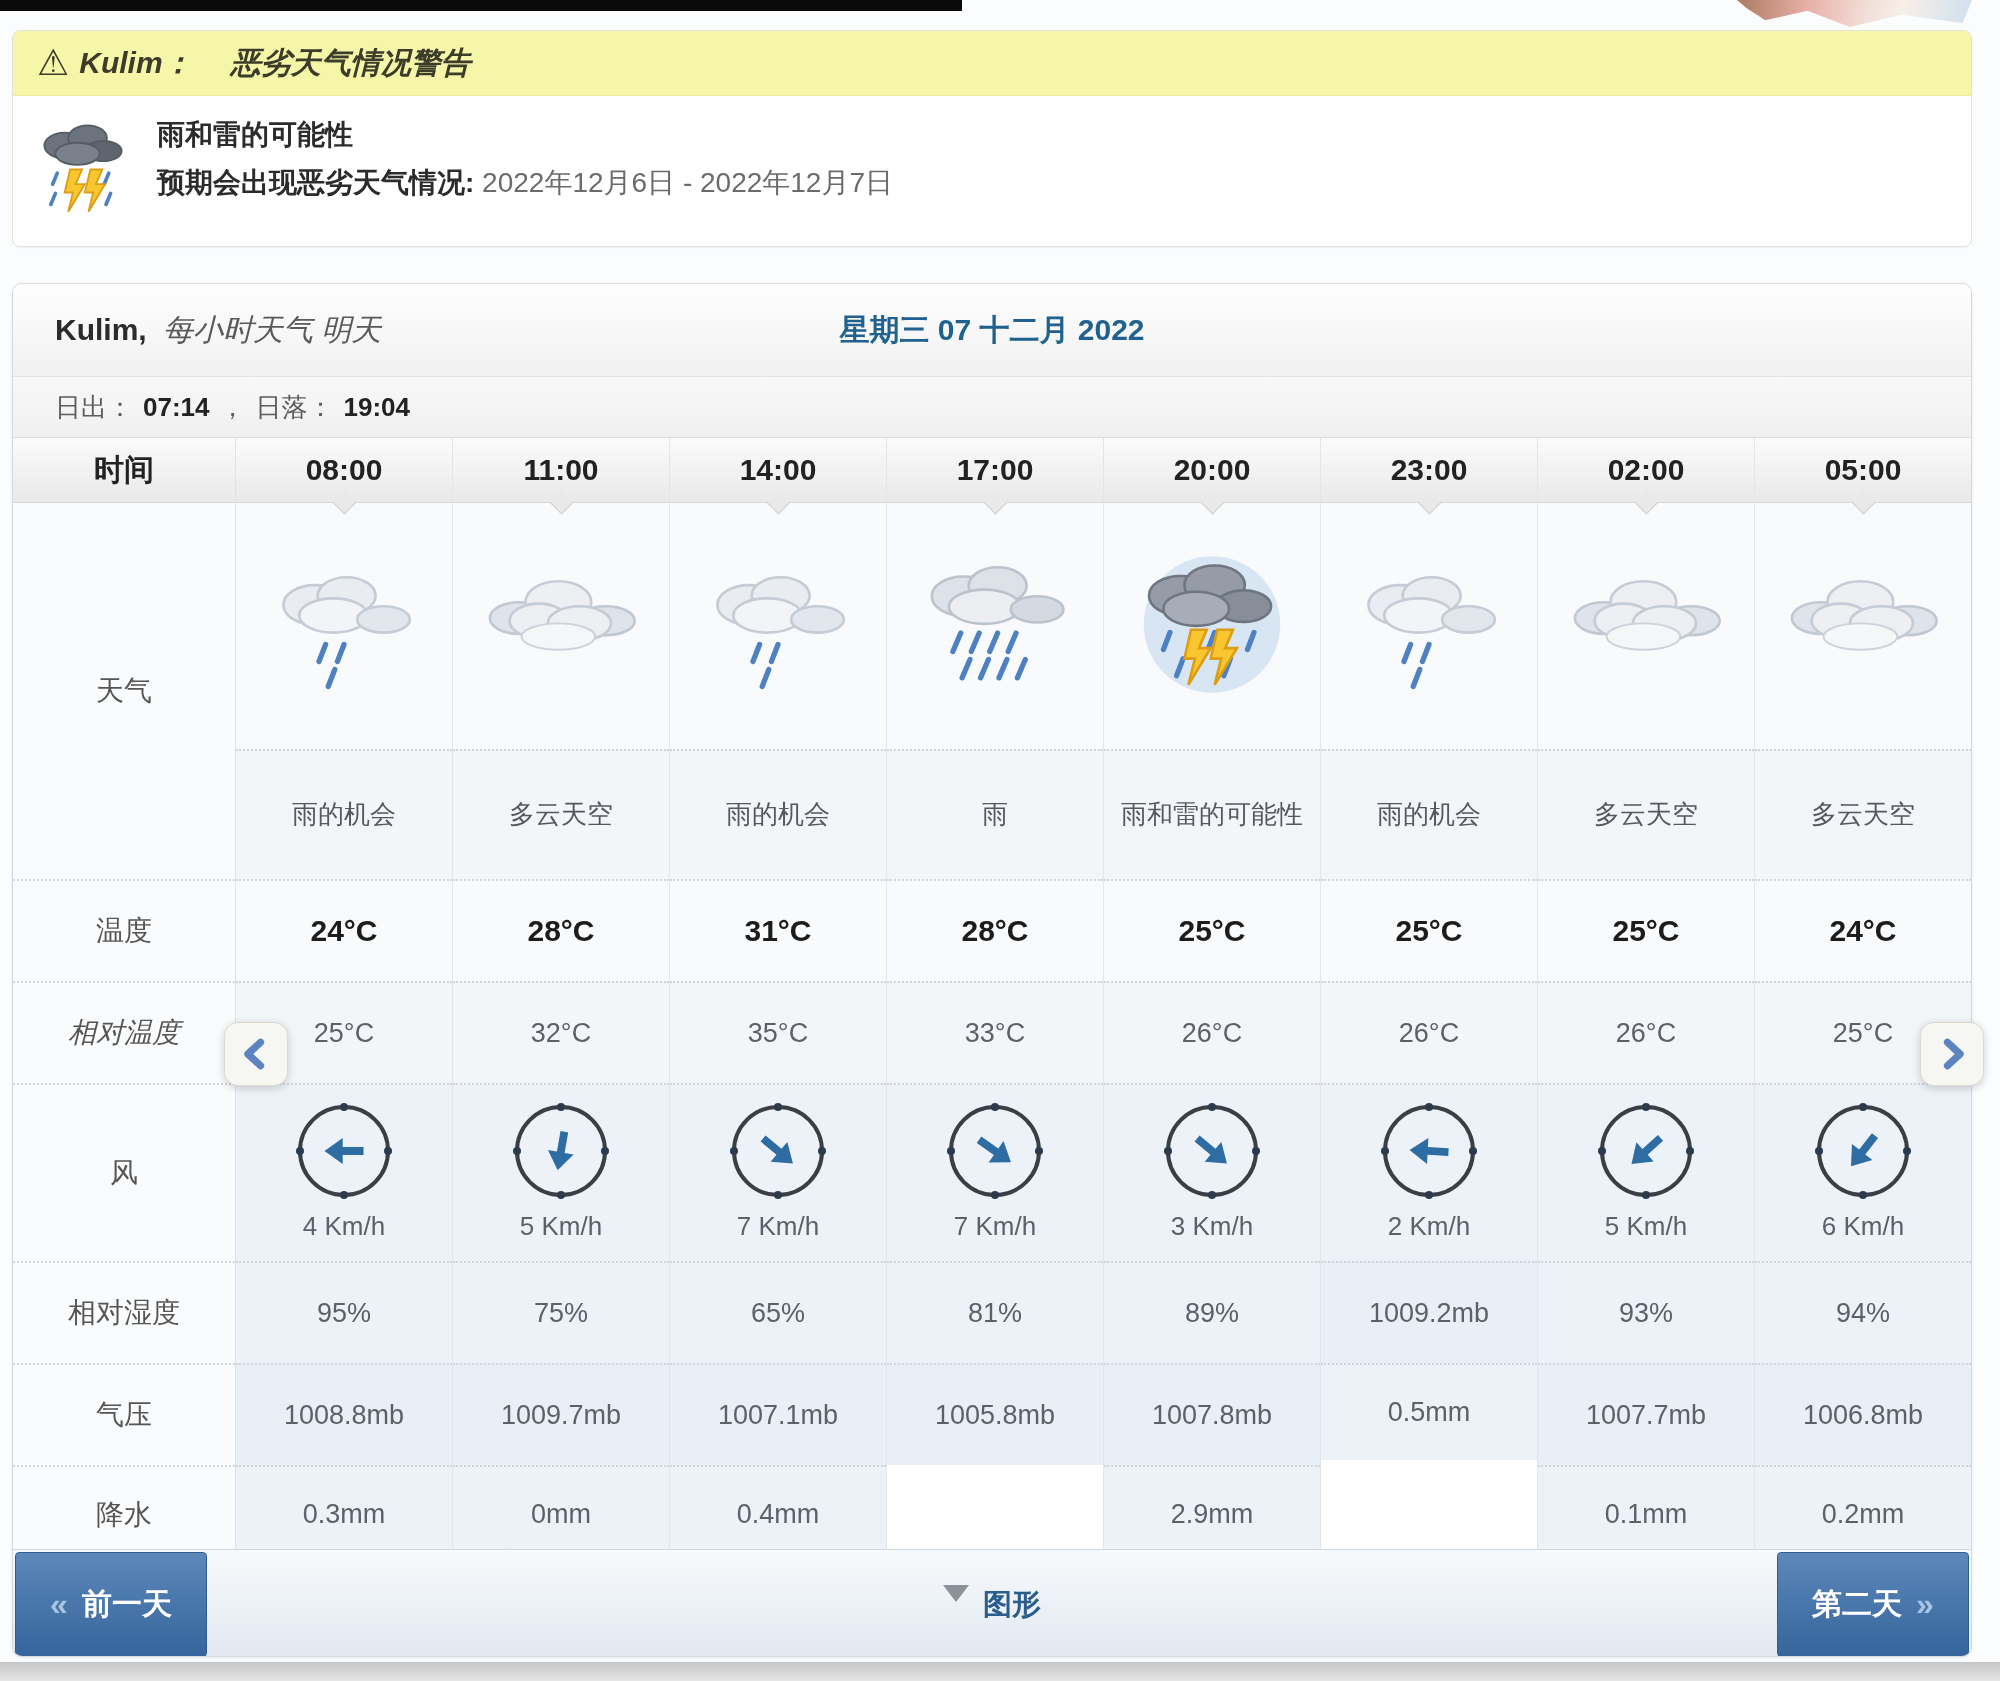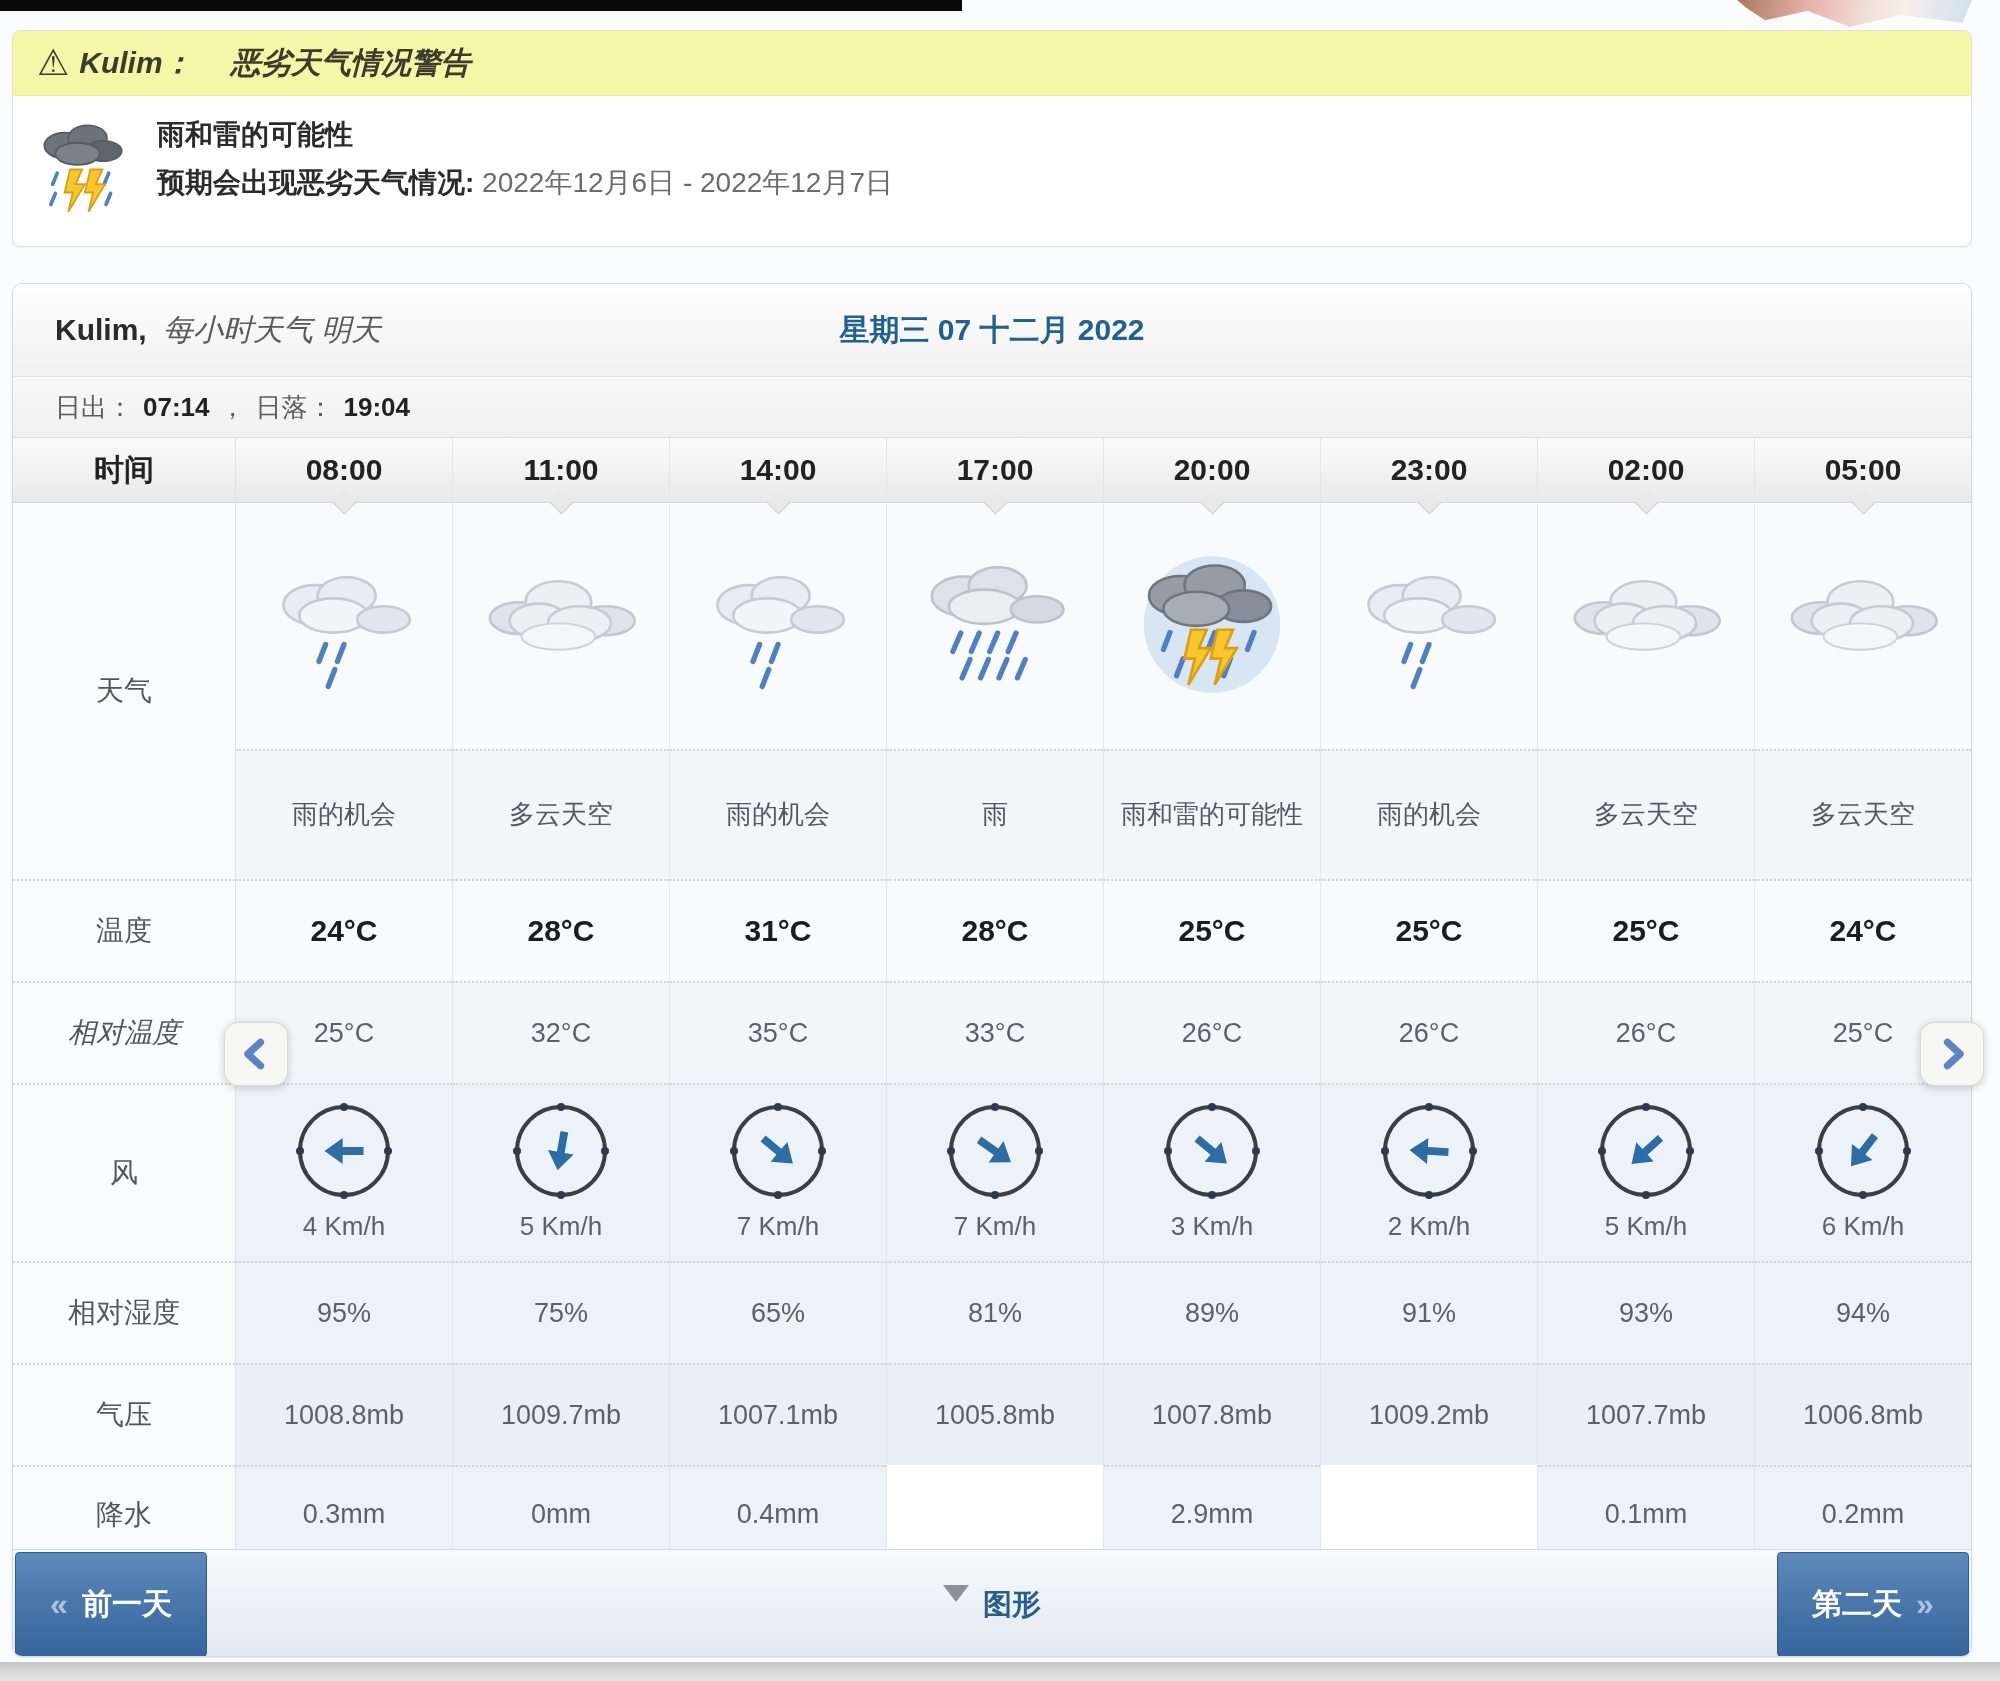--- a/index.html
+++ b/index.html
@@ -428,22 +428,22 @@
               <span class="dot n"></span>
               <span class="dot e"></span>
               <span class="dot s"></span>
               <span class="dot w"></span>
               <svg class="wind-arrow" viewBox="0 0 40 40" style="transform:rotate(183deg)">
                 <path d="M5 17 h16 v-7 l14 10 -14 10 v-7 h-16 z" fill="#2e6da4"></path>
               </svg>
             </span>
             <span>2 Km/h</span>
           </div>
-          <div class="cell hum">91%</div>
           <div class="cell press">1009.2mb</div>
+          <div class="cell precip">0.5mm</div>
         </div>
         <div class="hour-col">
           <div class="cell time">02:00<span class="notch"></span></div>
           <div class="cell icon">
             <svg viewBox="0 0 120 100" width="158" height="132">
               <g fill="#dfe3ea" stroke="#c2c8d2" stroke-width="2">
                 <ellipse cx="28" cy="44" rx="22" ry="12"></ellipse>
                 <ellipse cx="94" cy="46" rx="22" ry="11"></ellipse>
               </g>
               <g fill="#edeff3" stroke="#c6ccd5" stroke-width="2">

